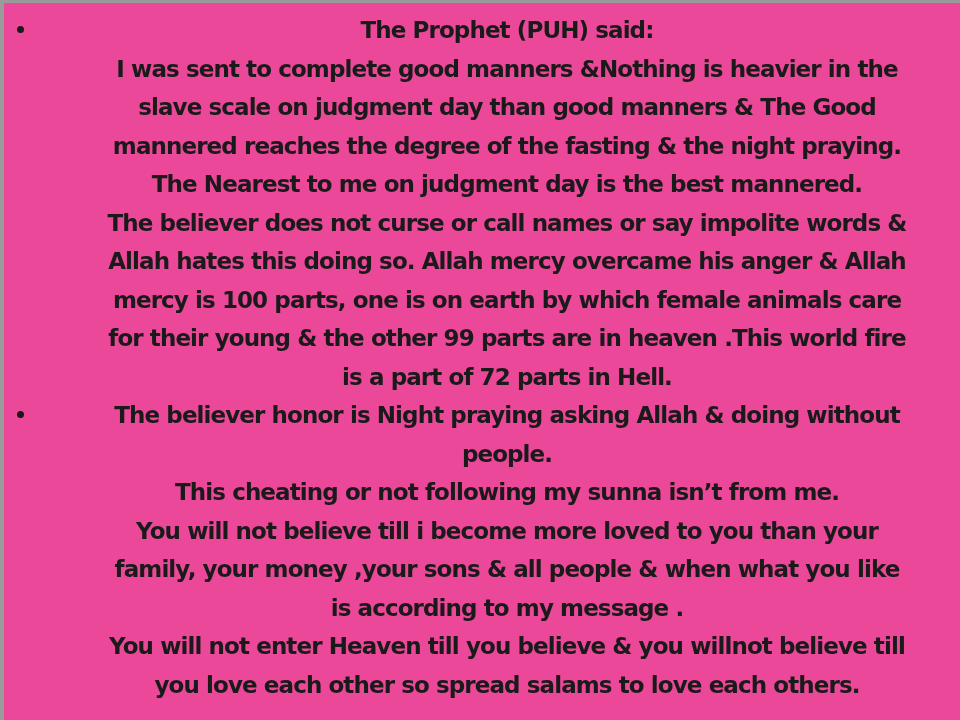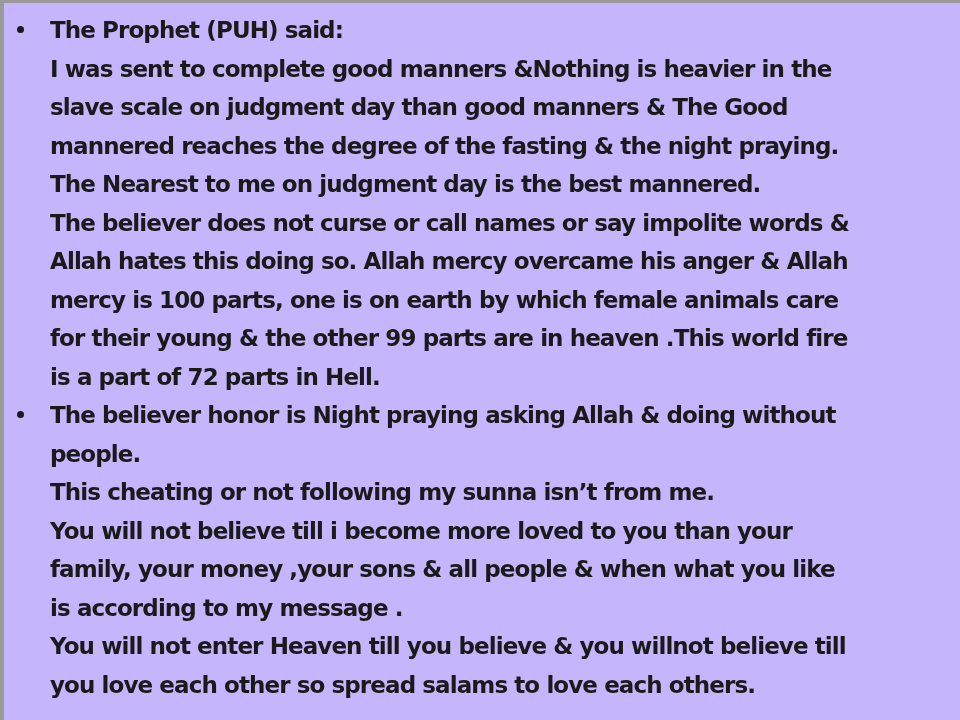--- a/index.html
+++ b/index.html
@@ -12,24 +12,25 @@
       height: 720px;
       overflow: hidden;
       position: relative;
     }
     .slide {
       position: absolute;
       left: 0;
       top: 0;
       width: 960px;
       height: 720px;
-      background: #c4b5fd;
+      background: #ec4899;
       box-sizing: border-box;
       border-top: 3px solid #9a9a9a;
       border-left: 4px solid #9a9a9a;
+      text-align: center;
     }
     .bullet-list {
       list-style: none;
       margin: 0;
       padding: 0;
       position: absolute;
       left: 0;
       top: 8px;
       width: 960px;
     }

